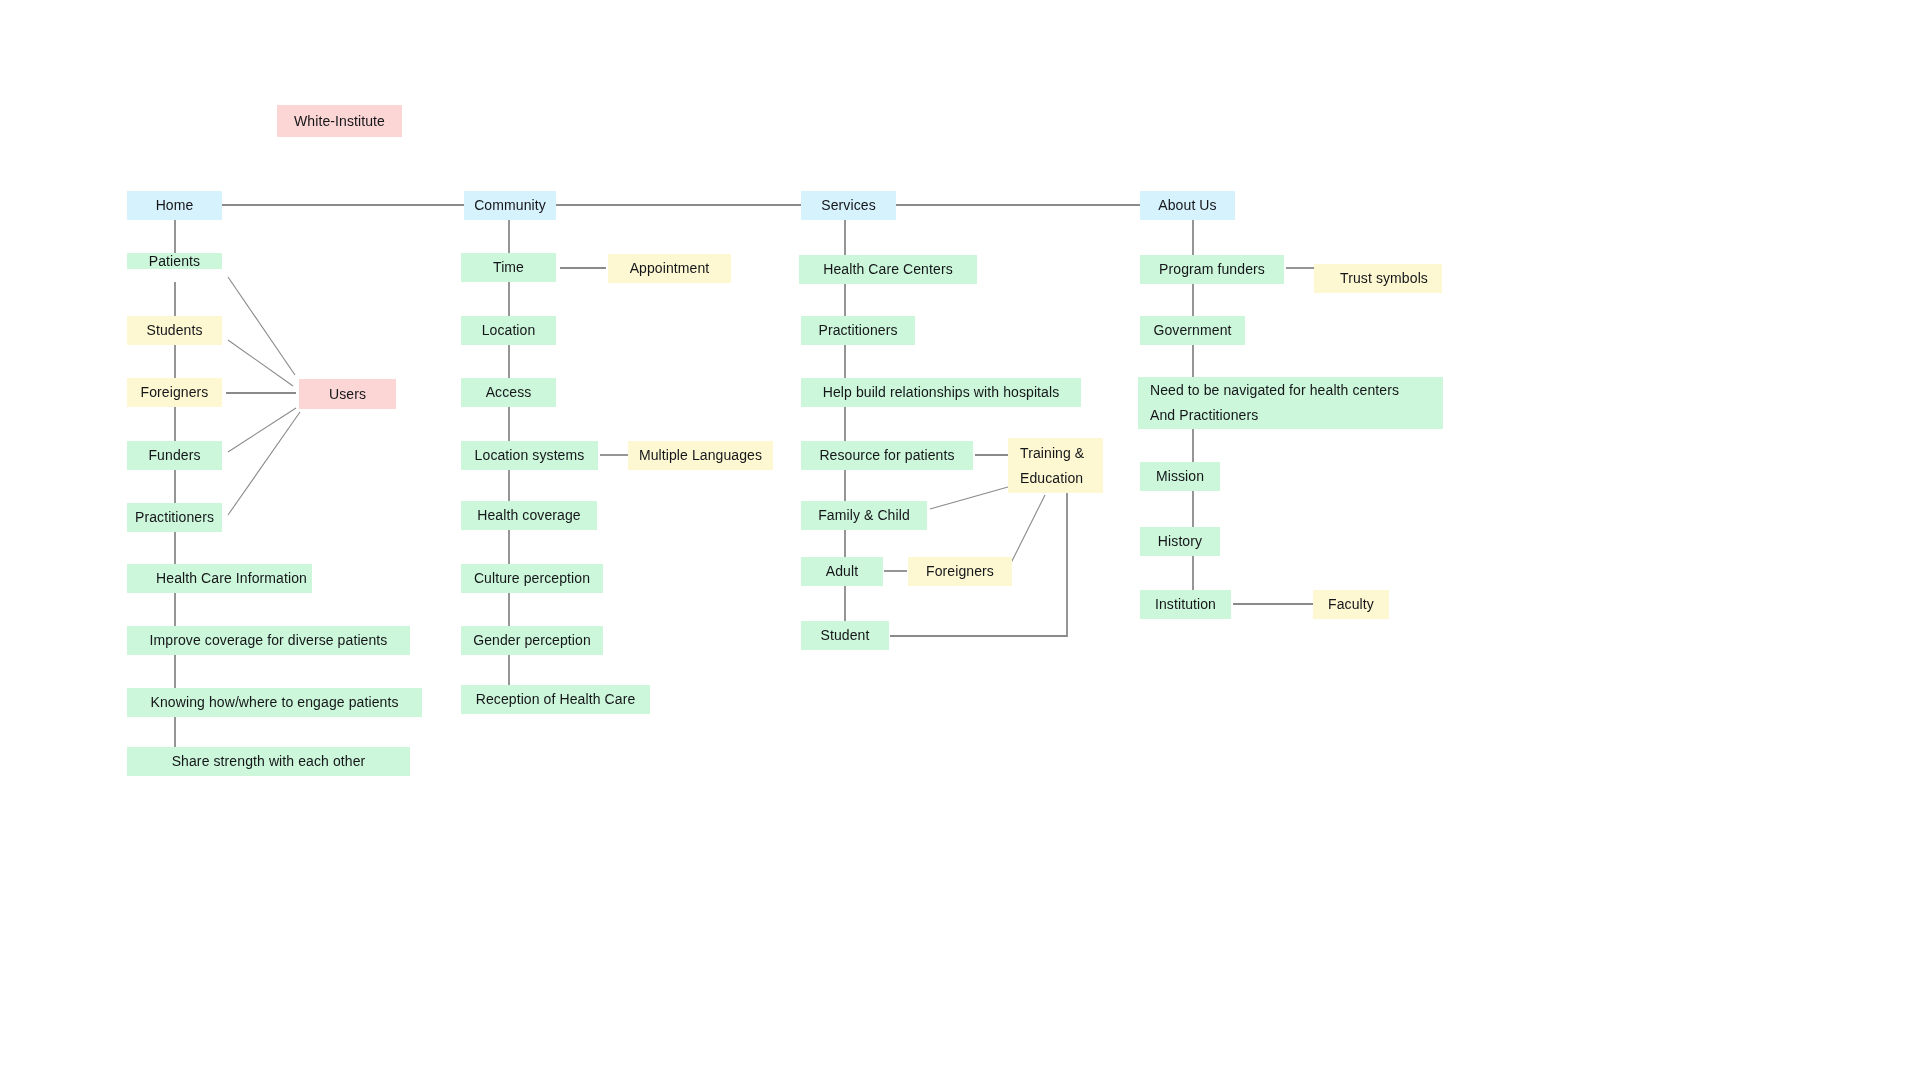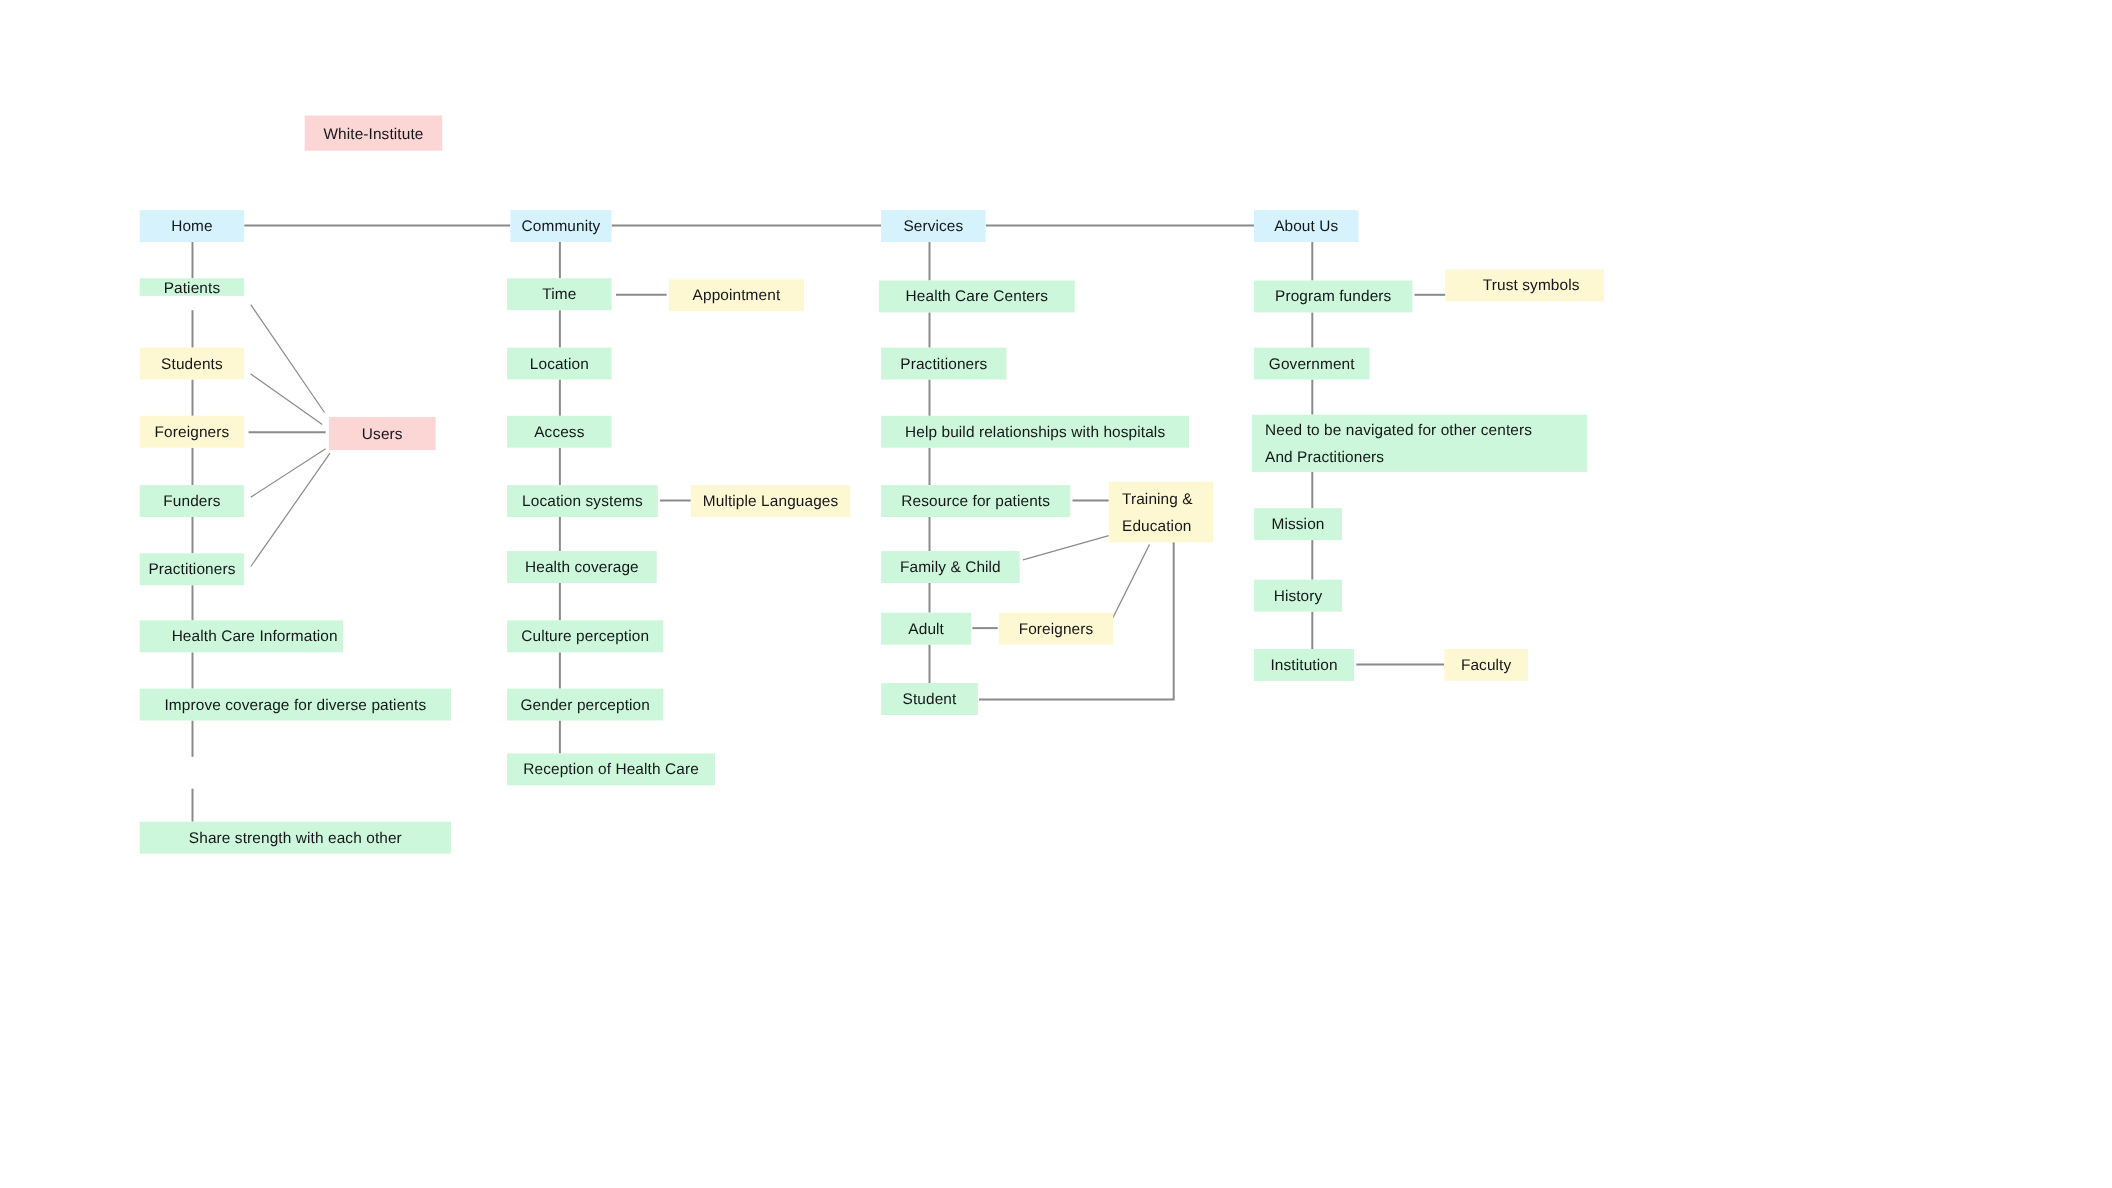--- a/index.html
+++ b/index.html
@@ -107,20 +107,21 @@
 <div class="node n-pink" style="left: 277px; top: 105px; width: 125px; height: 32px;">White-Institute</div>
     <div class="node n-root" style="left: 127px; top: 191px; width: 95px; height: 29px;">Home</div>
     <div class="node n-green" style="left: 127px; top: 253px; width: 95px; height: 16px;">Patients</div>
     <div class="node n-yellow" style="left: 127px; top: 316px; width: 95px; height: 29px;">Students</div>
     <div class="node n-yellow" style="left: 127px; top: 378px; width: 95px; height: 29px;">Foreigners</div>
     <div class="node n-green" style="left: 127px; top: 441px; width: 95px; height: 29px;">Funders</div>
     <div class="node n-green" style="left: 127px; top: 503px; width: 95px; height: 29px;">Practitioners</div>
     <div class="node n-pink" style="left: 299px; top: 379px; width: 97px; height: 30px;">Users</div>
     <div class="node n-green" style="left: 127px; top: 564px; width: 185px; height: 29px; padding-left: 36px;">Health Care Information</div>
     <div class="node n-green" style="left: 127px; top: 626px; width: 283px; height: 29px;">Improve coverage for diverse patients</div>
+    <div class="node n-green" style="left: 127px; top: 688px; width: 295px; height: 29px;">Knowing how/where to engage patients</div>
     <div class="node n-green" style="left: 127px; top: 747px; width: 283px; height: 29px;">Share strength with each other</div>
     <div class="node n-root" style="left: 464px; top: 191px; width: 92px; height: 29px;">Community</div>
     <div class="node n-green" style="left: 461px; top: 253px; width: 95px; height: 29px;">Time</div>
     <div class="node n-yellow" style="left: 608px; top: 254px; width: 123px; height: 29px;">Appointment</div>
     <div class="node n-green" style="left: 461px; top: 316px; width: 95px; height: 29px;">Location</div>
     <div class="node n-green" style="left: 461px; top: 378px; width: 95px; height: 29px;">Access</div>
     <div class="node n-green" style="left: 461px; top: 441px; width: 137px; height: 29px;">Location systems</div>
     <div class="node n-yellow" style="left: 628px; top: 441px; width: 145px; height: 29px;">Multiple Languages</div>
     <div class="node n-green" style="left: 461px; top: 501px; width: 136px; height: 29px;">Health coverage</div>
     <div class="node n-green" style="left: 461px; top: 564px; width: 142px; height: 29px;">Culture perception</div>
@@ -132,21 +133,21 @@
     <div class="node n-green" style="left: 801px; top: 378px; width: 280px; height: 29px;">Help build relationships with hospitals</div>
     <div class="node n-green" style="left: 801px; top: 441px; width: 172px; height: 29px;">Resource for patients</div>
     <div class="node n-yellow left-align" style="left: 1008px; top: 438px; width: 95px; height: 55px;">Training &amp;
 Education</div>
     <div class="node n-green" style="left: 801px; top: 501px; width: 126px; height: 29px;">Family &amp; Child</div>
     <div class="node n-green" style="left: 801px; top: 557px; width: 82px; height: 29px;">Adult</div>
     <div class="node n-yellow" style="left: 908px; top: 557px; width: 104px; height: 29px;">Foreigners</div>
     <div class="node n-green" style="left: 801px; top: 621px; width: 88px; height: 29px;">Student</div>
     <div class="node n-root" style="left: 1140px; top: 191px; width: 95px; height: 29px;">About Us</div>
     <div class="node n-green" style="left: 1140px; top: 255px; width: 144px; height: 29px;">Program funders</div>
-    <div class="node n-yellow" style="left: 1314px; top: 245px; width: 144px; height: 29px; padding-left: 24px;">Trust symbols</div>
+    <div class="node n-yellow" style="left: 1314px; top: 264px; width: 128px; height: 29px; padding-left: 24px;">Trust symbols</div>
     <div class="node n-green" style="left: 1140px; top: 316px; width: 105px; height: 29px;">Government</div>
-    <div class="node n-green left-align" style="left: 1138px; top: 377px; width: 305px; height: 52px;">Need to be navigated for other centers
+    <div class="node n-green left-align" style="left: 1138px; top: 377px; width: 305px; height: 52px;">Need to be navigated for health centers
 And Practitioners</div>
     <div class="node n-green" style="left: 1140px; top: 462px; width: 80px; height: 29px;">Mission</div>
     <div class="node n-green" style="left: 1140px; top: 527px; width: 80px; height: 29px;">History</div>
     <div class="node n-green" style="left: 1140px; top: 590px; width: 91px; height: 29px;">Institution</div>
     <div class="node n-yellow" style="left: 1313px; top: 590px; width: 76px; height: 29px;">Faculty</div>
   </div>
 
 </body></html>

